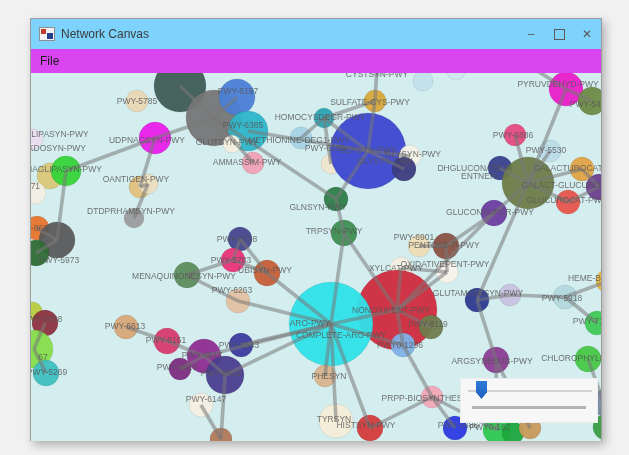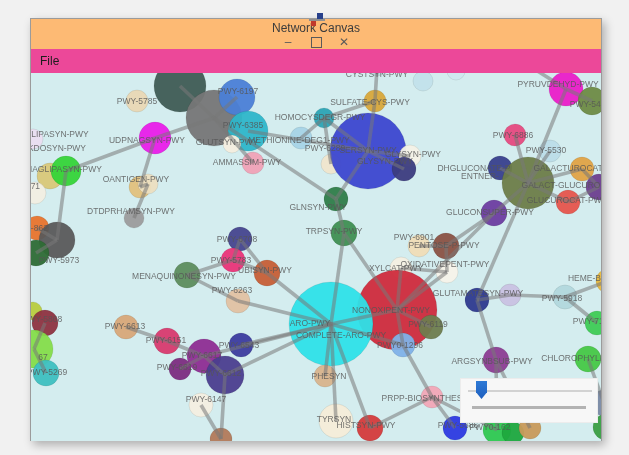--- a/index.html
+++ b/index.html
@@ -8,39 +8,38 @@
     background:#f1f1f1;
     font-family:"Liberation Sans", sans-serif;
   }
   .app-window{
     position:absolute;left:30px;top:18px;width:572px;height:423px;
     background:#ffffff;border:1px solid #9b9b9b;
     box-shadow:3px 4px 9px rgba(0,0,0,0.28);
     box-sizing:border-box;
   }
   .titlebar{
-    height:30px;display:flex;align-items:center;background:#fdba74;
+    height:30px;display:flex;align-items:center;background:#7dd3fc;
     user-select:none;
-    flex-direction:column;
   }
   .app-icon{
     width:16px;height:14px;margin:0 6px 0 8px;position:relative;
     background:#f2f2f2;border:1px solid #8f8f8f;box-sizing:border-box;
   }
   .app-icon .red{position:absolute;left:1px;top:1px;width:5px;height:5px;background:#c0392b;}
   .app-icon .blue{position:absolute;right:1px;bottom:1px;width:6px;height:6px;background:#27408b;}
   .title-text{font-size:12px;color:#3c3c3c;flex:1;}
   .win-buttons{display:flex;height:100%;}
   .win-btn{
     width:28px;height:100%;display:flex;align-items:center;justify-content:center;
     color:#5a5a5a;font-size:12px;cursor:default;
   }
   .win-btn .box{width:9px;height:9px;border:1px solid #5a5a5a;display:block;}
   .menubar{
-    height:24px;background:#ec4899;display:flex;align-items:center;
+    height:24px;background:#d946ef;display:flex;align-items:center;
   }
   .menu-item{font-size:12px;color:#1d1d1d;padding:2px 9px;}
   .canvas-area{
     position:relative;width:570px;height:368px;overflow:hidden;
     background:#d4edef;
   }
   .canvas-area svg{display:block;}
   .slider-panel{
     position:absolute;left:429px;top:305px;width:138px;height:45px;
     background:#f7f7f7;border:1px solid #ececec;box-sizing:border-box;

